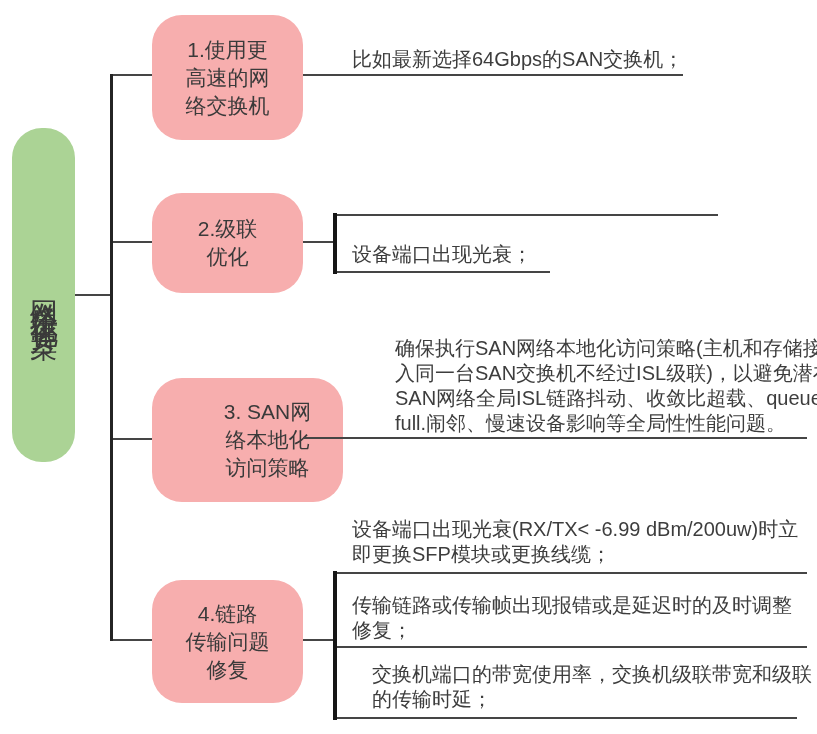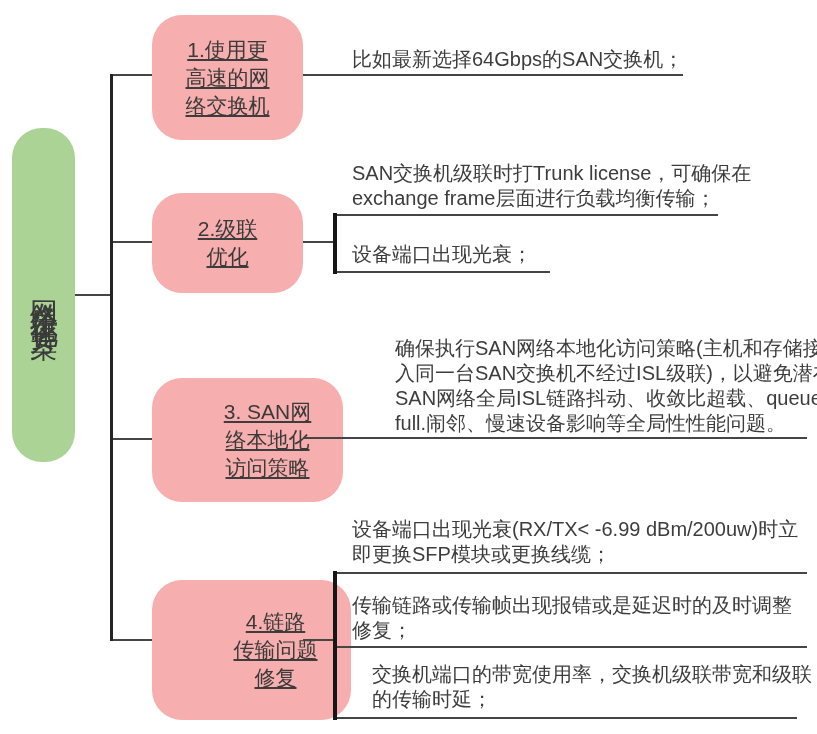--- a/index.html
+++ b/index.html
@@ -21,29 +21,28 @@
   .root-label{
     writing-mode:vertical-lr;
     font-size:28px;line-height:1;letter-spacing:5px;
     color:#3a3a3a;white-space:pre;
   }
   .node-box{
     left:152px;width:151px;
     background:#f7aeae;border-radius:30px;
     display:flex;align-items:center;justify-content:center;
     text-align:center;
-    text-decoration:underline;
   }
   .node-label{
     font-size:21px;line-height:28px;color:#3a3a3a;white-space:pre;
   }
   #node1{top:15px;height:125px;}
   #node2{top:193px;height:100px;}
   #node3{top:378px;height:124px;padding-left:40px;}
-  #node4{top:580px;height:140px;padding-left:48px;}
+  #node4{top:580px;height:123px;}
   
   .hline{height:2px;background:#454545;}
   .vline{background:#242424;}
   .bar{width:4px;background:#161616;}
   
   .note{
     left:352px;
     font-size:20px;line-height:25px;
     color:#3d3d3d;white-space:pre;
   }
@@ -82,22 +81,20 @@
     <div class="node-label">4.链路
 传输问题
 修复</div>
   </div>
 
   <div class="abs note" style="top:47px;">比如最新选择64Gbps的SAN交换机；</div>
   <div class="abs hline" style="left:303px;top:74px;width:380px;"></div>
 
   <div class="abs hline" style="left:303px;top:241px;width:34px;"></div>
   <div class="abs bar" style="left:333px;top:213px;height:61px;"></div>
-  <div class="abs note" style="top:161px;">SAN交换机级联时打Trunk license，可确保在
-exchange frame层面进行负载均衡传输；</div>
   <div class="abs hline" style="left:337px;top:214px;width:381px;"></div>
   <div class="abs note" style="top:242px;">设备端口出现光衰；</div>
   <div class="abs hline" style="left:337px;top:271px;width:213px;"></div>
 
   <div class="abs note" style="top:336px;margin-left:43px;">确保执行SAN网络本地化访问策略(主机和存储接
 入同一台SAN交换机不经过ISL级联)，以避免潜在
 SAN网络全局ISL链路抖动、收敛比超载、queue
 full.闹邻、慢速设备影响等全局性性能问题。</div>
   <div class="abs hline" style="left:303px;top:437px;width:504px;"></div>
 

